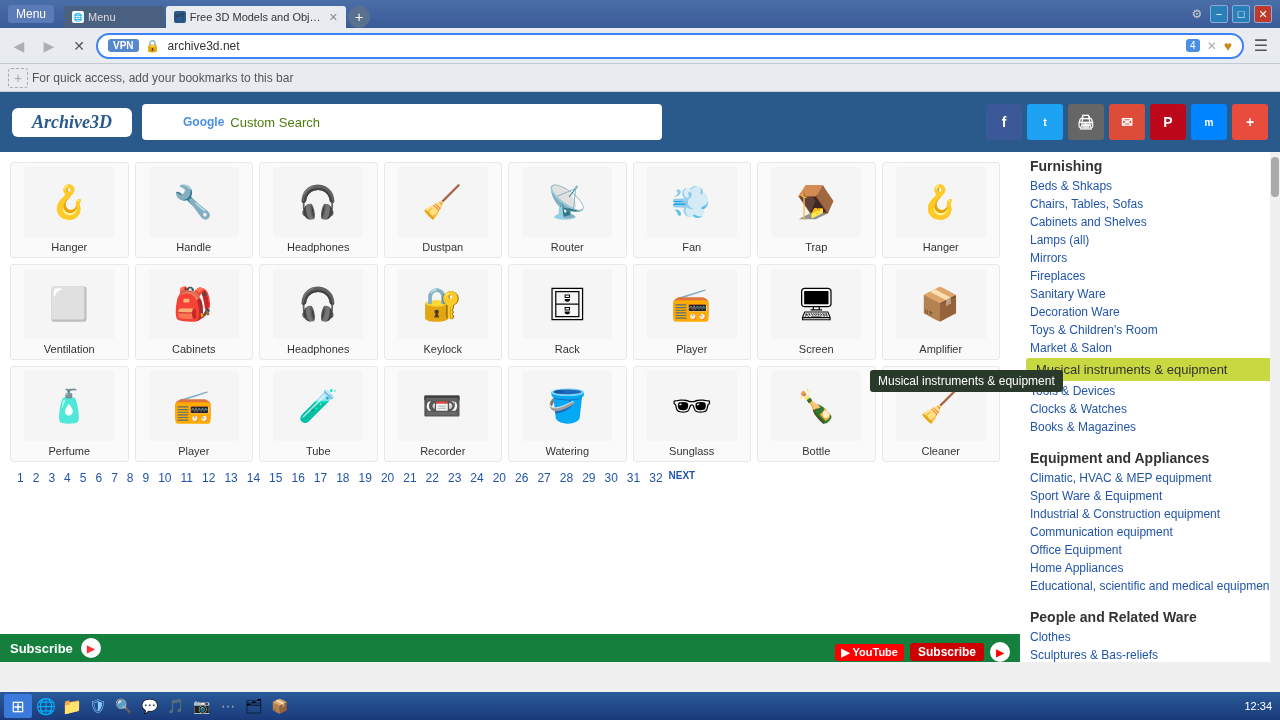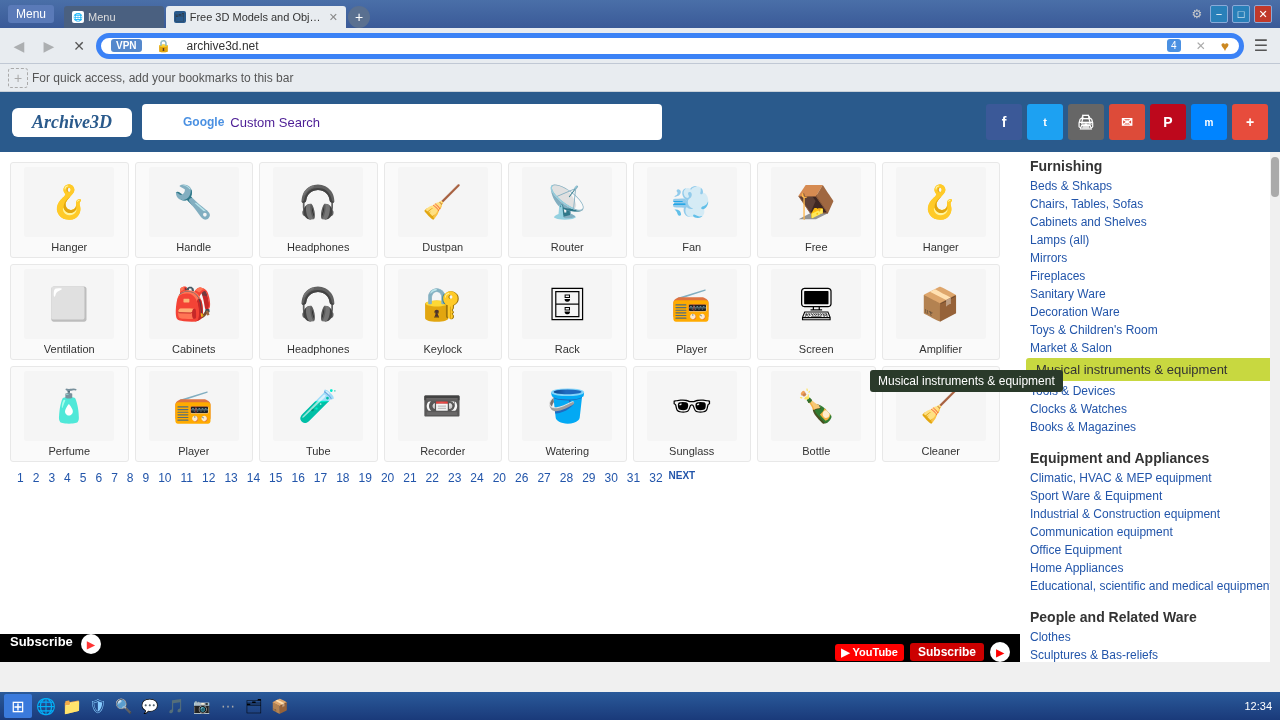--- a/index.html
+++ b/index.html
@@ -10,21 +10,21 @@
     .title-btn.close { background: #c0392b; }
     .title-btn.minimize { background: #2980b9; }
     .title-btn.maximize { background: #2980b9; }
     .tab { height: 26px; padding: 0 10px; display: flex; align-items: center; gap: 6px; border-radius: 4px 4px 0 0; font-size: 12px; cursor: pointer; min-width: 100px; max-width: 180px; }
     .tab.active { background: #f0f4f8; color: #333; }
     .tab.inactive { background: #b0bac8; color: #555; }
 
     .nav-bar { background: #e8ecf0; height: 36px; display: flex; align-items: center; padding: 0 6px; gap: 4px; border-bottom: 1px solid #c0c8d4; }
     .nav-btn { width: 26px; height: 26px; border-radius: 50%; display: flex; align-items: center; justify-content: center; cursor: pointer; font-size: 14px; color: #555; background: transparent; border: none; }
     .nav-btn.disabled { opacity: 0.4; }
-    .address-bar { flex: 1; height: 26px; background: white; border: 5px solid #3b82f6; border-radius: 13px; display: flex; align-items: center; padding: 0 10px; font-size: 12px; color: #333; gap: 15px; }
+    .address-bar { flex: 1; height: 26px; background: white; border: 2px solid #3b82f6; border-radius: 13px; display: flex; align-items: center; padding: 0 10px; font-size: 12px; color: #333; gap: 7px; }
     .address-bar .address-text { flex: 1; }
     .nav-right { display: flex; align-items: center; gap: 4px; }
 
     .bookmark-bar { background: #e8ecf0; height: 28px; display: flex; align-items: center; padding: 0 8px; border-bottom: 1px solid #c8d0d8; font-size: 12px; color: #555; gap: 4px; }
     .add-bookmark { width: 20px; height: 20px; border: 1px dashed #aaa; border-radius: 3px; display: flex; align-items: center; justify-content: center; font-size: 14px; color: #aaa; cursor: pointer; }
 
     
     .page-content { background: white; width: 100%; height: calc(720px - 28px - 30px - 36px - 28px - 28px); display: flex; flex-direction: column; overflow: hidden; position: relative; }
 
     
@@ -58,21 +58,21 @@
     
     .sidebar-section-title { font-size: 14px; font-weight: bold; color: #333; padding: 6px 10px 3px 10px; }
     .sidebar-link { display: block; padding: 2px 10px; color: #2255aa; font-size: 12px; cursor: pointer; text-decoration: none; }
     .sidebar-link.highlighted { background: #c8d840; color: #333; font-size: 13px; padding: 4px 10px; border-radius: 3px; margin: 1px 6px; }
     .sidebar-divider { height: 8px; }
 
     
     .overlay-logo { position: absolute; bottom: 60px; left: 20px; width: 120px; height: 120px; background: radial-gradient(circle, #e8e8e8, #d0d0d0); border-radius: 50%; display: flex; flex-direction: column; align-items: center; justify-content: center; opacity: 0.85; z-index: 10; }
 
     
-    .subscribe-bar { position: absolute; bottom: 0; left: 0; right: 0; height: 28px; background: #000000; display: flex; align-items: flex-start; padding: 0 10px; gap: 8px; color: white; font-size: 12px; font-weight: bold; }
+    .subscribe-bar { position: absolute; bottom: 0; left: 0; right: 0; height: 28px; background: #15803d; display: flex; align-items: center; padding: 0 10px; gap: 8px; color: white; font-size: 12px; font-weight: bold; }
     .subscribe-play { width: 20px; height: 20px; background: white; border-radius: 50%; display: flex; align-items: center; justify-content: center; color: #ff3333; font-size: 10px; cursor: pointer; }
 
     
     .yt-subscribe { position: absolute; bottom: 0; right: 10px; display: flex; align-items: center; gap: 6px; }
 
     
     .taskbar { background: linear-gradient(to bottom, #2a5a9a, #1a3a7a); height: 28px; display: flex; align-items: center; padding: 0 4px; gap: 2px; position: fixed; bottom: 0; width: 1280px; z-index: 100; }
 
     
     .tooltip-box { position: absolute; background: #2a3a2a; color: white; padding: 4px 8px; border-radius: 3px; font-size: 12px; z-index: 50; white-space: nowrap; left: 870px; top: 370px; }
@@ -132,21 +132,21 @@
 </div>
 
 <div class="page-content">
 
   <div class="site-header">
     <div style="background:#fff; border-radius:6px; padding:4px 10px; min-width:120px; text-align:center;">
       <span style="font-size:18px; font-style:italic; font-weight:bold; font-family:Georgia,serif; color:#2a5a8c;">Archive3D</span>
     </div>
     <div class="search-box">
       <span style="color:#4a90e2; font-size:12px; font-weight:bold;margin-left:31px;">Google</span>
-      <span style="color:#4c1d95; font-size:13px;">Custom Search</span>
+      <span style="color:#4d7c0f; font-size:13px;">Custom Search</span>
     </div>
     <div class="social-icons">
       <div class="social-btn social-fb">f</div>
       <div class="social-btn social-tw" style="font-size:11px;">t</div>
       <div class="social-btn social-print">🖨</div>
       <div class="social-btn social-mail">✉</div>
       <div class="social-btn social-pin">P</div>
       <div class="social-btn social-msg" style="font-size:10px;">m</div>
       <div class="social-btn social-plus">+</div>
     </div>
@@ -176,21 +176,21 @@
           <div class="grid-item">
       <div class="item-img" style="font-size:32px;">📡</div>
       <div class="item-label">Router</div>
     </div>
           <div class="grid-item">
       <div class="item-img" style="font-size:32px;">💨</div>
       <div class="item-label">Fan</div>
     </div>
           <div class="grid-item">
       <div class="item-img" style="font-size:32px;">🪤</div>
-      <div class="item-label">Free</div>
+      <div class="item-label">Trap</div>
     </div>
           <div class="grid-item">
       <div class="item-img" style="font-size:32px;">🪝</div>
       <div class="item-label">Hanger</div>
     </div>
           <div class="grid-item">
       <div class="item-img" style="font-size:32px;">⬜</div>
       <div class="item-label">Ventilation</div>
     </div>
           <div class="grid-item">

